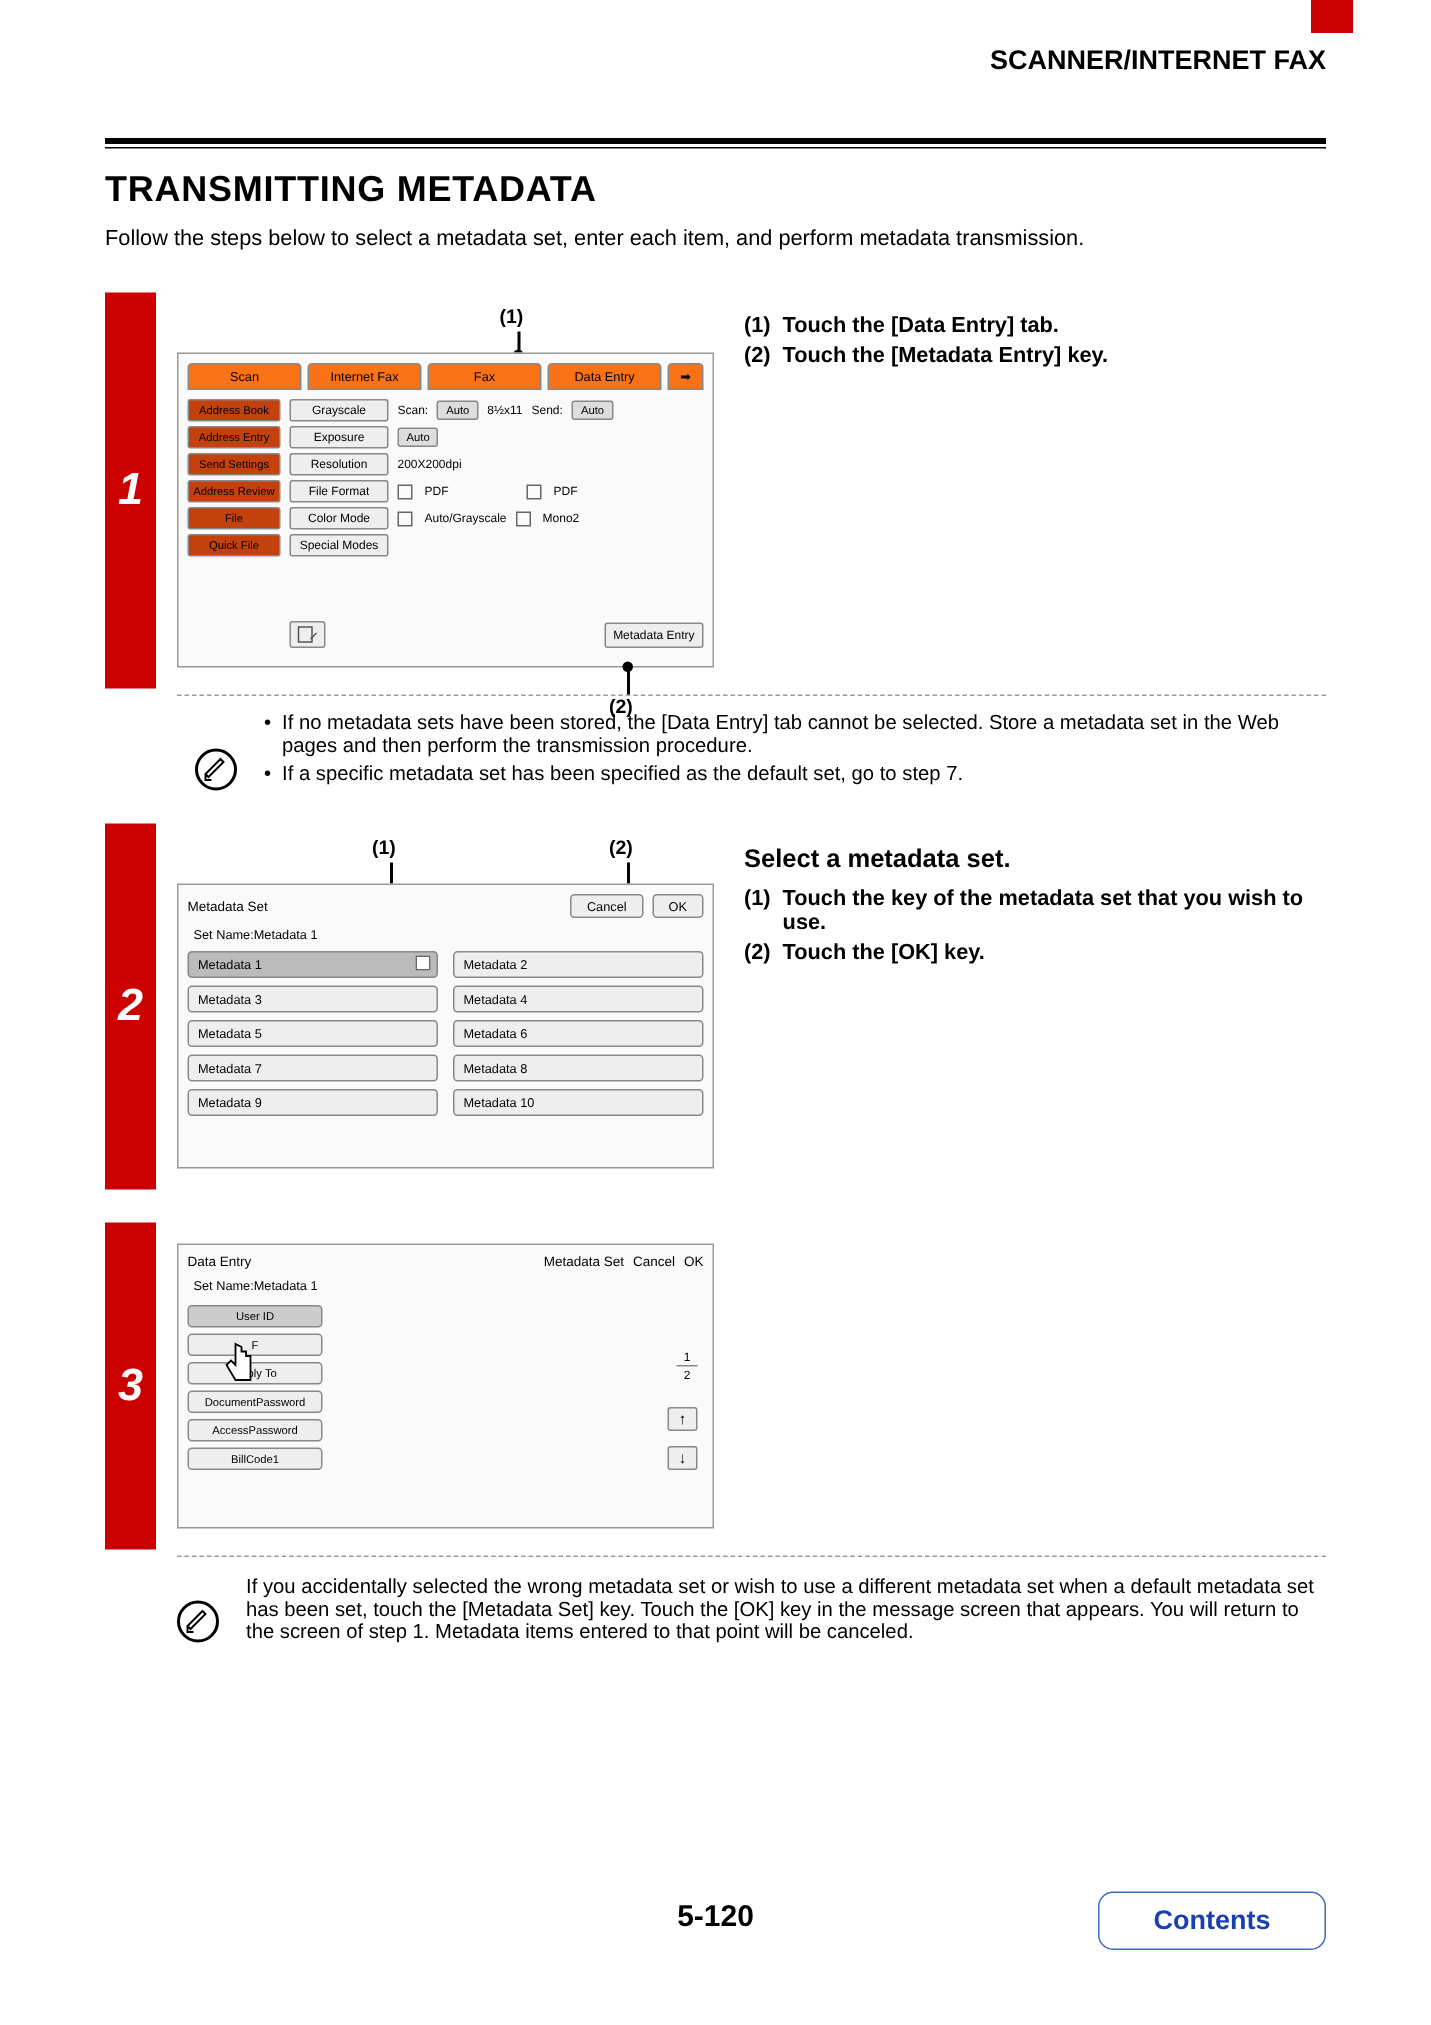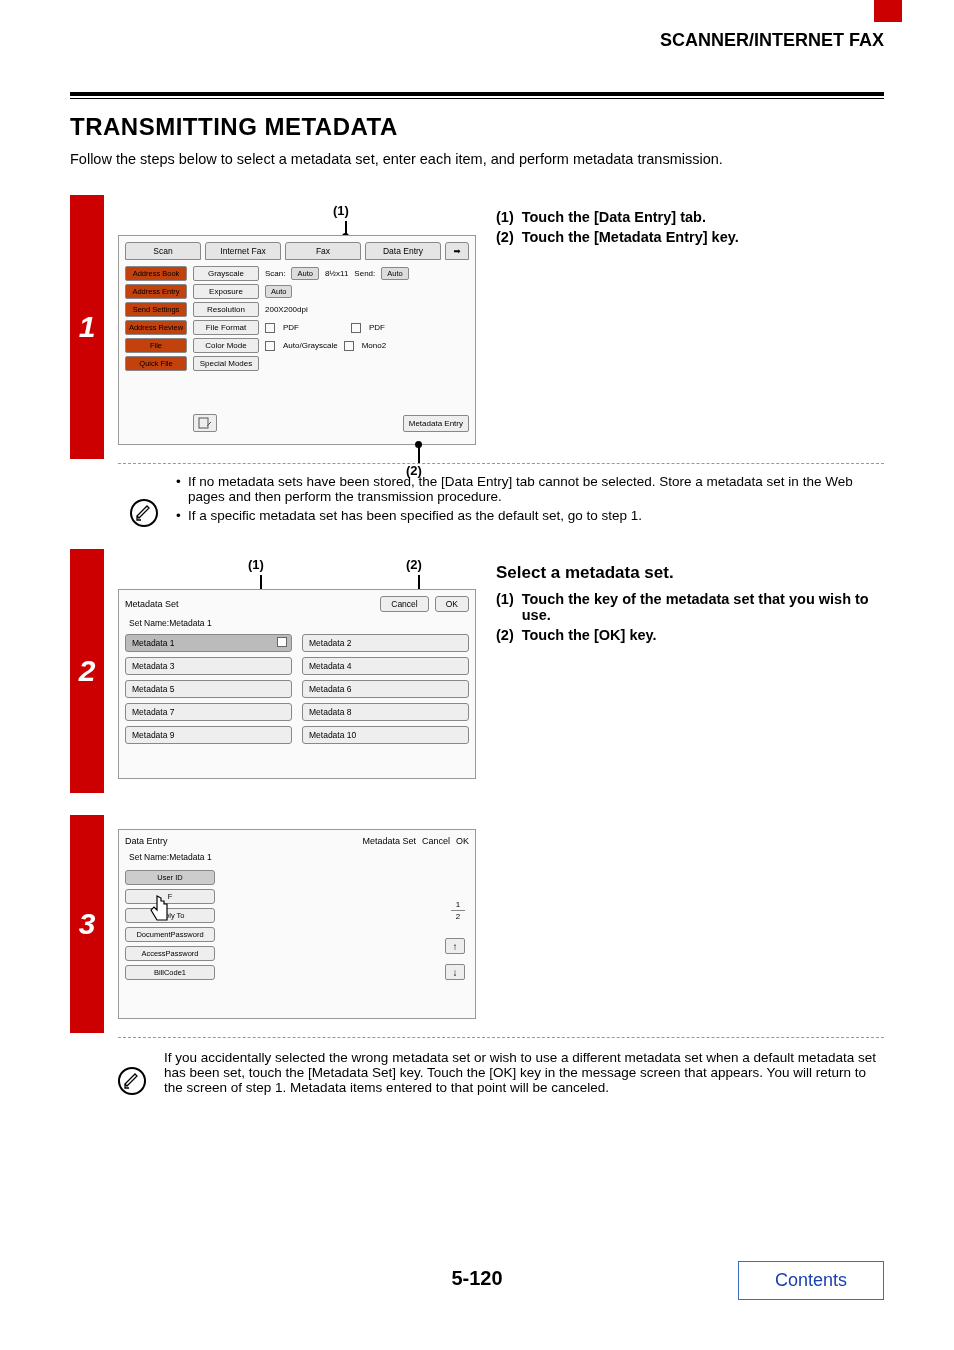--- a/index.html
+++ b/index.html
@@ -98,21 +98,21 @@
     border: 1px solid #999;
     background: #fafafa;
     font-size: 9px;
     position: relative;
   }
   .p1 { height: 210px; }
   .p1 .tabs { display:flex; gap:4px; padding:6px 6px 0 6px; }
   .p1 .tab {
     flex:1; text-align:center; padding:3px 2px;
     border:1px solid #888; border-radius:3px 3px 0 0;
-    background:#e5e5e5; font-size:8.5px;
+    background:#f97316; font-size:8.5px;
   }
   .p1 .tab.arrow { flex:0 0 24px; }
   .p1 .left-btns { position:absolute; left:6px; top:30px; width:62px; display:flex; flex-direction:column; gap:3px;}
   .p1 .lbtn { border:1px solid #888; border-radius:2px; background:#c2410c; text-align:center; padding:2px 1px; font-size:7.5px;}
   .p1 .rows { position:absolute; left:74px; top:30px; right:6px; display:flex; flex-direction:column; gap:3px;}
   .p1 .row { display:flex; align-items:center; gap:6px; font-size:8px;}
   .p1 .row .lbl { border:1px solid #888; border-radius:2px; background:#eee; padding:2px 4px; width:66px; text-align:center;}
   .p1 .chip { border:1px solid #888; border-radius:2px; background:#ddd; padding:1px 5px; font-size:7.5px;}
   .p1 .sq { display:inline-block; width:10px; height:10px; border:1px solid #666; margin-right:2px; vertical-align:middle;}
   .p1 .meta-btn { position:absolute; right:6px; bottom:12px; border:1px solid #888; border-radius:2px; background:#eee; padding:3px 5px; font-size:8px;}
@@ -151,24 +151,24 @@
     left: 0; right: 0;
     text-align: center;
     font-size: 20px;
     font-weight: bold;
   }
   .contents-btn {
     position: absolute;
     bottom: 50px;
     right: 70px;
     border: 1px solid #3a6dc4;
-    border-radius: 0;
+    border-radius: 10px;
     padding: 8px 36px;
     color: #1a3fb0;
-    font-weight: normal;
+    font-weight: bold;
     font-size: 18px;
     background:#fff;
   }
 </style>
 </head>
 <body>
 
 <div class="red-tab"></div>
 <div class="header-title">SCANNER/INTERNET FAX</div>
 
@@ -267,21 +267,21 @@
   <div class="dashed-sep"></div>
   <div class="note-row">
     <div class="note-icon">
       <svg width="18" height="18" viewBox="0 0 18 18">
           <path d="M4 14 L14 4 L12 2 L2 12 Z M2 12 L2 16 L6 16" fill="none" stroke="#000" stroke-width="1.3"></path>
         </svg>
     </div>
     <div class="note-body">
       <ul>
         <li>If no metadata sets have been stored, the [Data Entry] tab cannot be selected. Store a metadata set in the Web pages and then perform the transmission procedure.</li>
-        <li>If a specific metadata set has been specified as the default set, go to step 1.</li>
+        <li>If a specific metadata set has been specified as the default set, go to step 7.</li>
       </ul>
     </div>
   </div>
 
   <div style="height:22px;"></div>
 
   <div class="step-block">
     <div class="step-num-col">2</div>
     <div class="step-body">
       <div class="panel-col" style="position:relative;">

